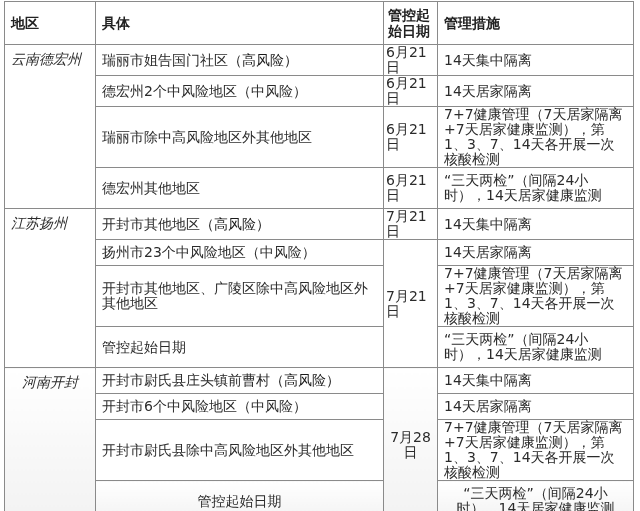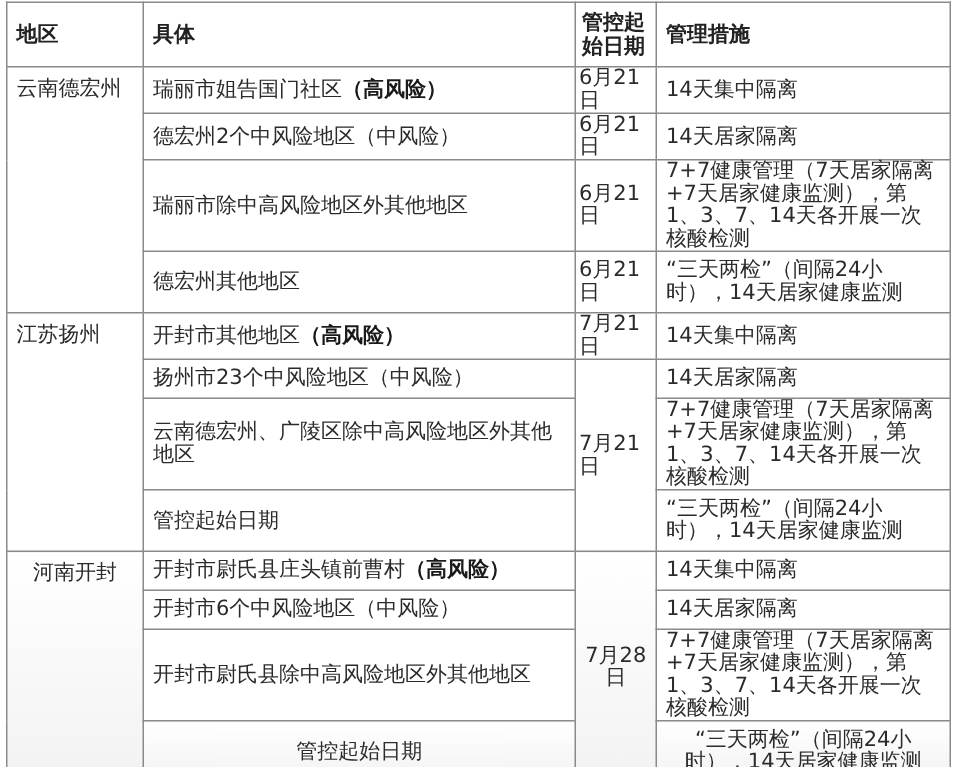--- a/index.html
+++ b/index.html
@@ -41,31 +41,32 @@
       font-weight: bold;
       color: #222;
     }
     thead th.date-h {
       padding: 0 4px;
       line-height: 16px;
     }
     td.region {
       vertical-align: top;
       padding-top: 7px;
+      font-style: italic;
     }
     td.date {
       padding: 0 2px;
     }
     td.measure {
       padding: 0 6px;
     }
     tr.r-short td { height: 25px; }
     tr.r-tall td { height: 56px; }
     tr.r-mid td { height: 40px; }
-    .bold { font-weight: bold; color: #1a1a1a; }
+    .bold { font-weight: normal; color: #1a1a1a; }
     .fade {
       background: linear-gradient(#ffffff, #f2f2f2);
       text-align: center;
     }
   </style>
 </head>
 <body>
 
 <div class="table-wrap">
   <table>
@@ -112,21 +113,21 @@
         <td><span>开封市其他地区</span><span class="bold">（高风险）</span></td>
         <td class="date">7月21日</td>
         <td class="measure">14天集中隔离</td>
       </tr>
       <tr class="r-short">
         <td>扬州市23个中风险地区（中风险）</td>
         <td class="date" rowspan="3">7月21日</td>
         <td class="measure">14天居家隔离</td>
       </tr>
       <tr class="r-tall">
-        <td>云南德宏州、广陵区除中高风险地区外其他地区</td>
+        <td>开封市其他地区、广陵区除中高风险地区外其他地区</td>
         <td class="measure">7+7健康管理（7天居家隔离+7天居家健康监测），第1、3、7、14天各开展一次核酸检测</td>
       </tr>
       <tr class="r-mid">
         <td>管控起始日期</td>
         <td class="measure">“三天两检”（间隔24小时），14天居家健康监测</td>
       </tr>
 
       <tr class="r-short">
         <td class="region fade" rowspan="4">河南开封</td>
         <td><span>开封市尉氏县庄头镇前曹村</span><span class="bold">（高风险）</span></td>

